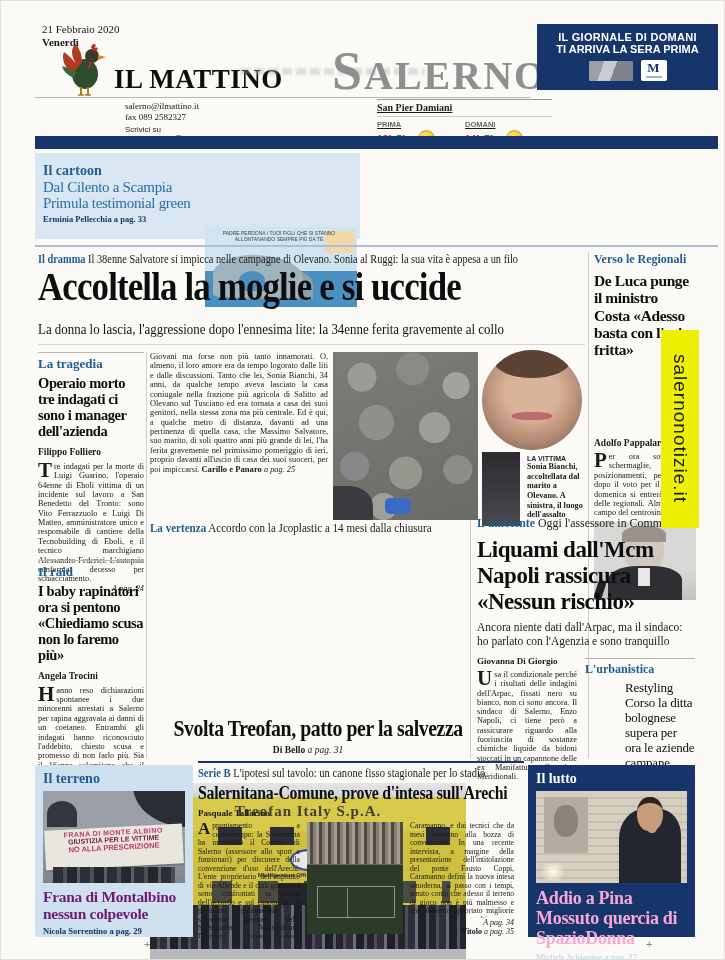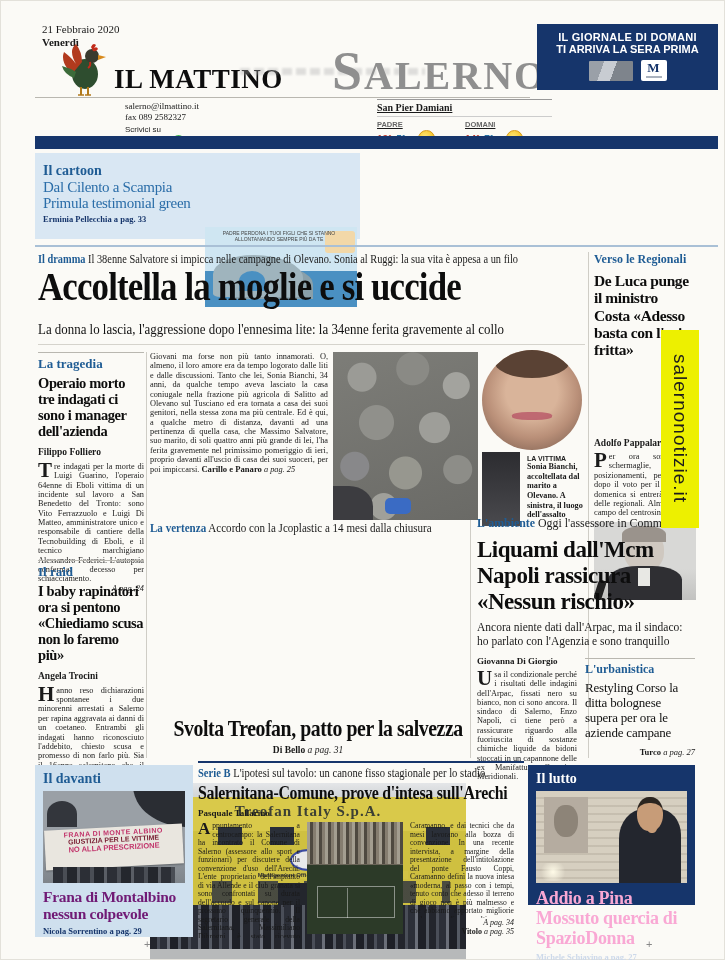--- a/index.html
+++ b/index.html
@@ -86,21 +86,21 @@
     <span class="sans" style="font-size:8px;">Scrivici su</span><br>
     <span class="sans" style="font-weight:bold;font-size:9px;">WhatsApp</span>
     <span class="wa"></span>
     <span class="sans" style="font-weight:bold;font-size:9px;">+39 348 210 8208</span>
   </div>
 
   <div class="abs" style="left:377px;top:99px;width:175px;text-decoration:underline;">
     <div style="border-top:1px solid #999;padding-top:2px;font-weight:bold;font-size:10px;">San Pier Damiani</div>
     <div style="display:flex;margin-top:3px;border-top:1px solid #ccc;padding-top:3px;">
       <div style="width:88px;">
-        <div class="sans" style="font-size:7.5px;color:#666;font-weight:bold;">PADRE</div>
+        <div class="sans" style="font-size:7.5px;color:#666;font-weight:bold;">PRIMA</div>
         <span class="sans" style="color:#c0392b;font-weight:bold;font-size:10px;">13°</span>
         <span class="sans" style="color:#2471a3;font-weight:bold;font-size:10px;">5°</span>
         <span class="sun" style="vertical-align:-4px;margin-left:8px;"></span>
       </div>
       <div>
         <div class="sans" style="font-size:7.5px;color:#666;font-weight:bold;">DOMANI</div>
         <span class="sans" style="color:#c0392b;font-weight:bold;font-size:10px;">14°</span>
         <span class="sans" style="color:#2471a3;font-weight:bold;font-size:10px;">7°</span>
         <span class="sun" style="vertical-align:-4px;margin-left:8px;"></span>
       </div>
@@ -288,29 +288,29 @@
     <div class="just" style="font-size:8.3px;line-height:1.12;margin-top:4px;">
       <span class="dc">U</span>
       <span>sa il condizionale perché i risultati delle indagini dell'Arpac, fissati nero su bianco, non ci sono ancora. Il sindaco di Salerno, Enzo Napoli, ci tiene però a rassicurare riguardo alla fuoriuscita di sostanze chimiche liquide da bidoni stoccati in un capannone delle ex Manifatture Cotoniere Meridionali.</span>
       <span class="pref">A pag. 27</span>
     </div>
   </div>
 
   <div class="abs" style="left:585px;top:658px;width:110px;">
     <div class="rule"></div>
     <div class="kick" style="font-size:12px;margin-top:3px;">L'urbanistica</div>
-    <div style="font-size:13px;line-height:1.15;letter-spacing:-.2px;margin-top:4px;color:#111;">Restyling Corso la ditta bolognese supera per ora le aziende campane</div>
+    <div style="font-size:13px;line-height:1.15;letter-spacing:-.2px;margin-top:4px;color:#111;margin-left:40px;">Restyling Corso la ditta bolognese supera per ora le aziende campane</div>
     <div style="text-align:right;font-size:8.5px;margin-top:6px;">
       <span class="serif-b">Turco</span>
       <span style="font-style:italic;">a pag. 27</span>
     </div>
   </div>
 
   <div class="abs box-lightblue" style="left:35px;top:765px;width:158px;height:172px;">
-    <div class="kick" style="font-size:14px;padding:6px 0 4px 8px;">Il davanti</div>
+    <div class="kick" style="font-size:14px;padding:6px 0 4px 8px;">Il terreno</div>
     <div class="photo" style="margin:0 8px;height:92px;background:linear-gradient(180deg,#9aa0a6 0 55%,#7e848a);">
       <div class="abs" style="right:-8px;top:-10px;width:60px;height:46px;background:#2a2d33;border-radius:0 0 0 90%;"></div>
       <div class="abs" style="left:4px;top:10px;width:30px;height:26px;background:#33363c;border-radius:50% 50% 0 0;"></div>
       <div class="abs" style="left:2px;top:36px;width:138px;height:38px;background:#e9e6df;transform:rotate(-3deg);
            box-shadow:0 1px 2px rgba(0,0,0,.3);text-align:center;padding-top:2px;">
         <div class="sans" style="font-size:7px;font-weight:bold;color:#c2356b;letter-spacing:.5px;">FRANA DI MONTE ALBINO</div>
         <div class="sans" style="font-size:7px;font-weight:bold;color:#7a2034;">GIUSTIZIA PER LE VITTIME</div>
         <div class="sans" style="font-size:7.5px;font-weight:bold;color:#c2356b;">NO ALLA PRESCRIZIONE</div>
       </div>
       <div class="abs" style="left:10px;bottom:0;width:122px;height:16px;
@@ -350,21 +350,21 @@
         </div>
         <div style="text-align:right;font-size:8px;font-style:italic;">A pag. 34</div>
         <div style="text-align:right;font-size:8px;">
           <span class="serif-b">Vitolo</span>
           <span style="font-style:italic;">a pag. 35</span>
         </div>
       </div>
     </div>
   </div>
 
-  <div class="abs box-navy" style="left:528px;top:765px;width:167px;height:140px;">
+  <div class="abs box-navy" style="left:528px;top:765px;width:167px;height:172px;">
     <div class="serif-b" style="font-size:14px;padding:6px 0 4px 8px;color:#fff;">Il lutto</div>
     <div class="photo" style="margin:0 8px;height:92px;background:#d6cfc0;">
       <div class="abs" style="left:0;top:0;width:100%;height:100%;
            background:repeating-linear-gradient(180deg,transparent 0 6px,rgba(80,70,55,.12) 6px 8px);"></div>
       <div class="abs" style="left:8px;top:6px;width:44px;height:56px;background:#b5aca0;">
         <div class="abs" style="left:10px;top:8px;width:24px;height:32px;background:#8d8478;border-radius:45%;"></div>
       </div>
       <div class="abs" style="right:6px;top:18px;width:62px;height:74px;background:#23262e;border-radius:40% 35% 0 0;"></div>
       <div class="abs" style="right:24px;top:6px;width:26px;height:28px;background:#c79c78;border-radius:46%;border-top:6px solid #2b2520;"></div>
       <div class="abs" style="right:30px;top:28px;width:10px;height:14px;background:#c79c78;border-radius:40%;"></div>

